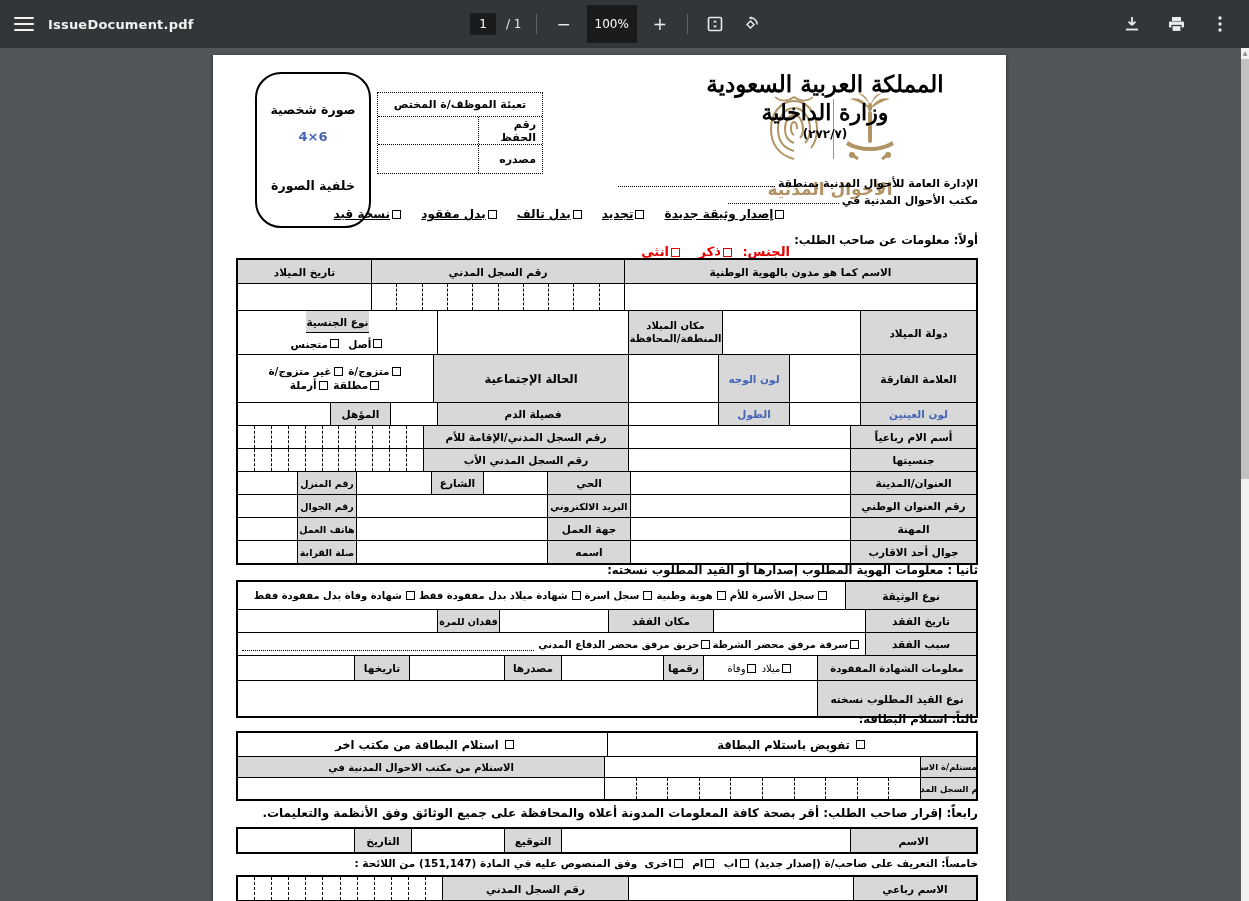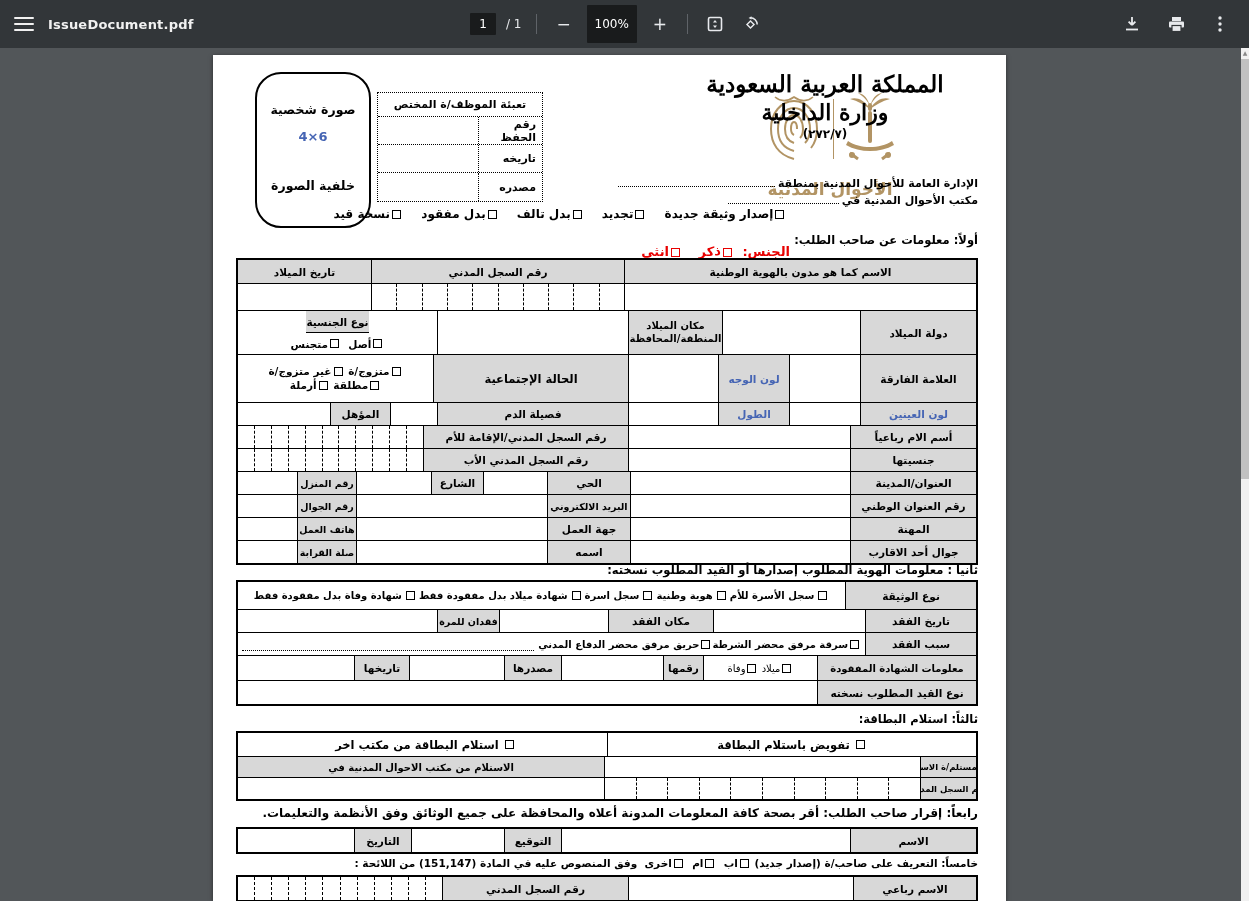--- a/index.html
+++ b/index.html
@@ -69,21 +69,21 @@
   .dept-line .dots { flex:1; border-bottom:1.5px dotted #000; margin:0 3px 3px 0; }
   .dept-line.second { width:250px; }
 
   
   .cb { display:inline-block; width:9px; height:9px; border:1.6px solid #000;
     vertical-align:-1px; margin:0 2px; background:#fff; }
   .cb.red { border-color:#e80000; }
 
   .req-line { left:80px; top:152px; width:520px; text-align:center; font-weight:bold;
     font-size:12px; direction:rtl; white-space:nowrap; }
-  .req-line span.lbl { margin-left:14px; }
+  .req-line span.lbl { margin-left:14px;text-decoration:underline; }
 
   .s-title { right:28px; font-weight:bold; font-size:11.5px; direction:rtl; white-space:nowrap; }
   .gender { top:189px; right:216px; color:#e80000; font-weight:bold; font-size:13px;
     direction:rtl; white-space:nowrap; }
   .gender .g-lbl { margin-left:4px; }
   .gender .g-opt { margin-left:12px; }
 
   
   .t { position:absolute; left:23px; width:742px; border:2px solid #000; background:#fff; }
   .r { display:flex; direction:rtl; border-top:1.5px solid #000; }
@@ -176,24 +176,20 @@
       <div class="l3">خلفية الصورة</div>
     </div>
 
     <div class="abs staff-table">
       <div class="staff-head">تعبئة الموظف/ة المختص</div>
       <div class="staff-row">
           <div class="staff-label">رقم الحفظ</div>
           <div class="staff-val"></div>
         </div>
       <div class="staff-row">
-          <div class="staff-label">تاريخه</div>
-          <div class="staff-val"></div>
-        </div>
-      <div class="staff-row">
           <div class="staff-label">مصدره</div>
           <div class="staff-val"></div>
         </div>
     </div>
 
     <div class="abs logo">
       <div class="logo-row">
         <svg width="58" height="72" viewBox="0 0 58 72">
           <g fill="none" stroke="#b29464" stroke-width="2">
             <path d="M29 66 C13 62 6 50 6 36 C6 20 16 8 29 8 C42 8 52 20 52 36 C52 44 50 50 46 55"></path>
@@ -425,21 +421,21 @@
           <span class="cb"></span><span>ميلاد</span>&nbsp;
           <span class="cb"></span><span>وفاة</span>
         </div>
         <div class="c g" style="flex:0 0 40px;">رقمها</div>
         <div class="c" style="flex:0 0 102px;"></div>
         <div class="c g" style="flex:0 0 57px;">مصدرها</div>
         <div class="c" style="flex:0 0 95px;"></div>
         <div class="c g" style="flex:0 0 55px;">تاريخها</div>
         <div class="c fill"></div>
       </div>
-      <div class="r" style="height:24px;">
+      <div class="r" style="height:36px;">
         <div class="c g" style="flex:0 0 159px;">نوع القيد المطلوب نسخته</div>
         <div class="c fill"></div>
       </div>
     </div>
 
     <div class="abs s-title" style="top:657px;">ثالثاً: استلام البطاقة:</div>
     <div class="t" style="top:676px;">
       <div class="r" style="height:23px;">
         <div class="c" style="flex:0 0 369px; font-size:11.5px;">
           <span class="cb"></span>&nbsp;<span>تفويض باستلام البطاقة</span>

